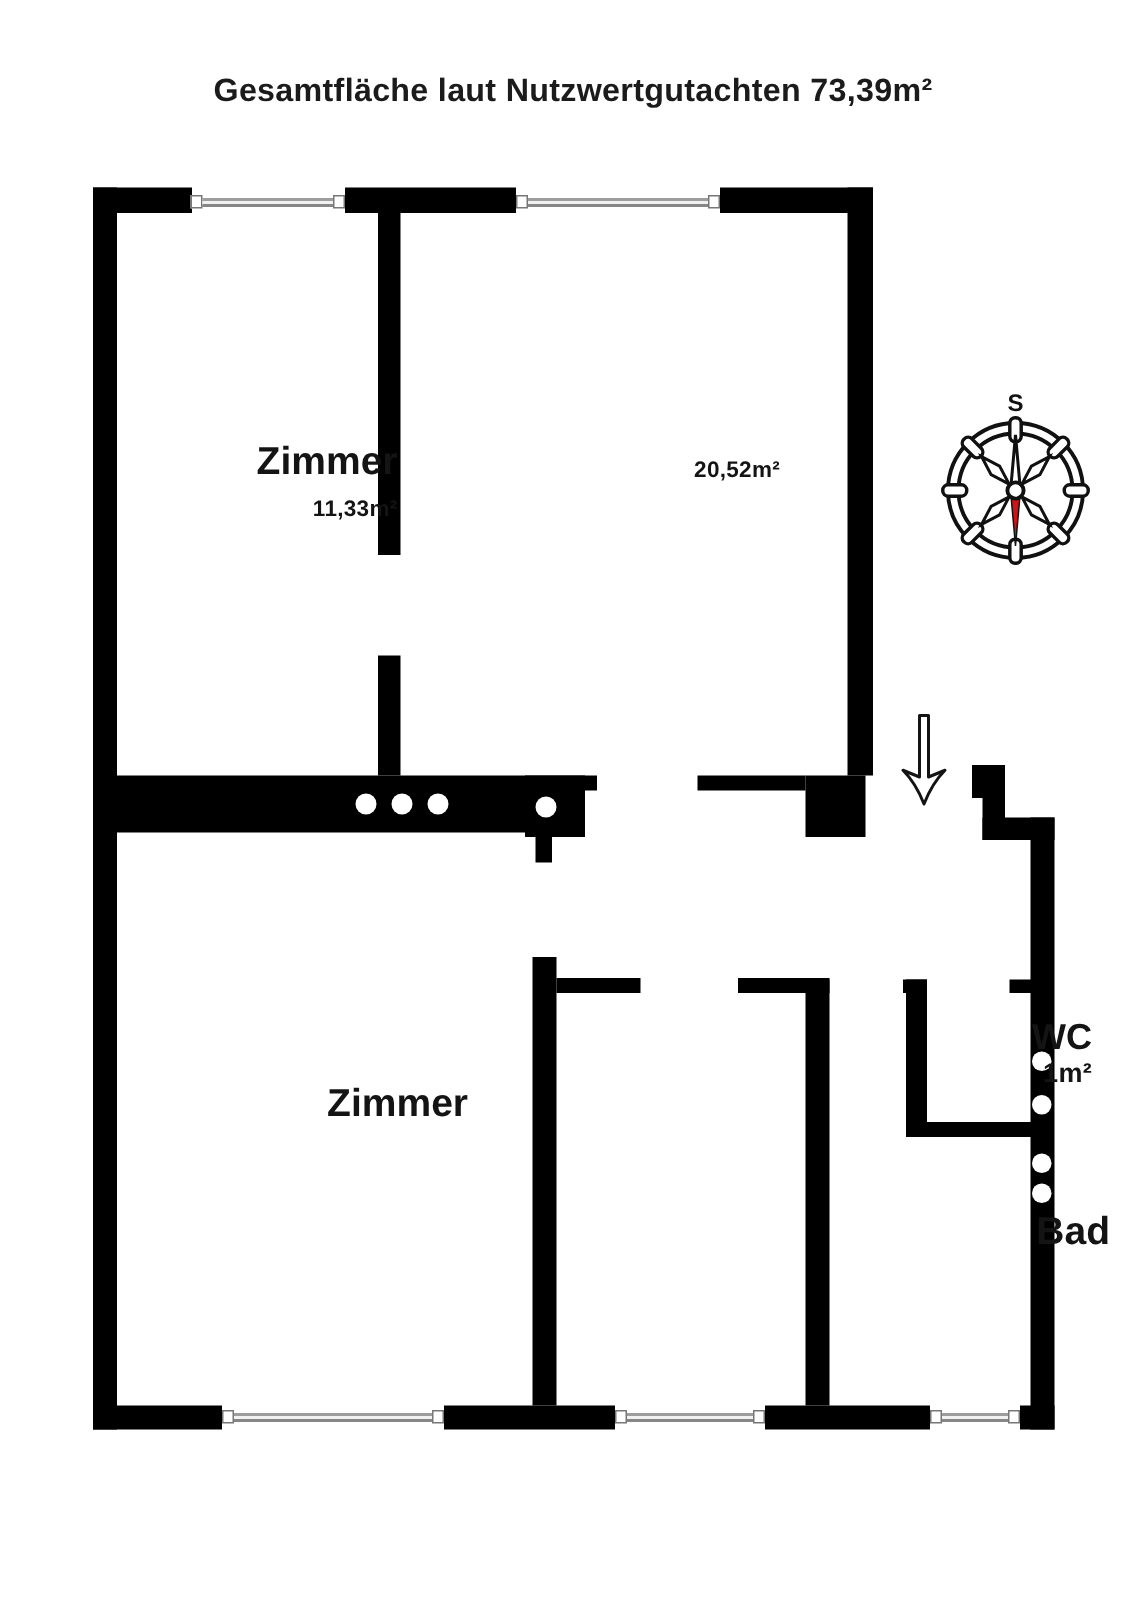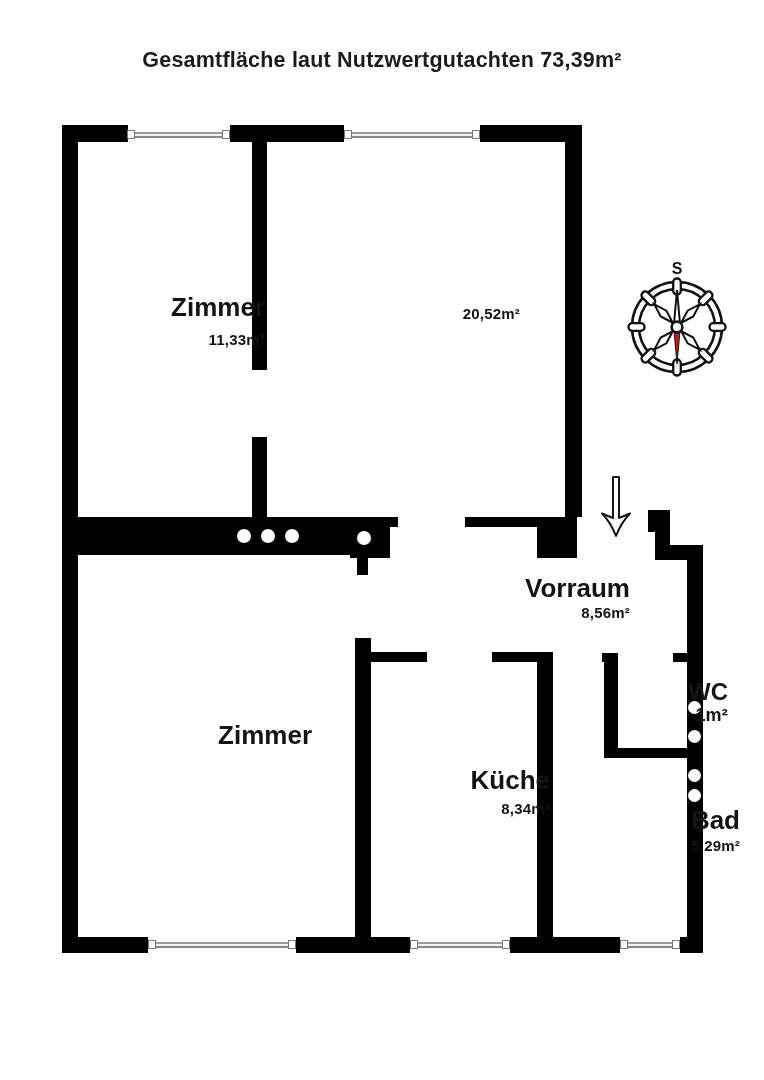--- a/index.html
+++ b/index.html
@@ -100,35 +100,26 @@
   <div class="room" style="left:65px;top:294px">
     <div class="rname">Zimmer</div>
     <div class="rarea" style="margin-top:12px">11,33m²</div>
   </div>
   <div class="room" style="left:320px;top:294px">
     <div class="rarea" style="margin-top:12px">20,52m²</div>
   </div>
   <div class="room" style="left:112px;top:722px">
     <div class="rname">Zimmer</div>
   </div>
-  <div class="room" style="left:350px;top:767px">
-    <div class="rname">Küche</div>
-    <div class="rarea" style="margin-top:8px">8,34m²</div>
-  </div>
-  <div class="room" style="left:430px;top:575px">
-    <div class="rname">Vorraum</div>
-    <div class="rarea" style="margin-top:4px">8,56m²</div>
-  </div>
   <div class="room" style="left:528px;top:680px">
     <div class="rname" style="font-size:24px">WC</div>
     <div class="rarea" style="margin-top:2px;font-size:18px">1m²</div>
   </div>
   <div class="room" style="left:540px;top:807px">
     <div class="rname">Bad</div>
-    <div class="rarea" style="margin-top:5px">5,29m²</div>
   </div>
 
   <div class="arrow-wrap">
     <svg width="40" height="68" viewBox="0 0 40 68">
       <path d="M17 5 L23 5 L23 46 L34 41.5 Q25.5 50 20 64 Q14.5 50 6 41.5 L17 46 Z" fill="#ffffff" stroke="#141414" stroke-width="2" stroke-linejoin="round"></path>
     </svg>
   </div>
 
   <div class="compass-wrap">
     <svg width="104" height="130" viewBox="0 0 104 130">

